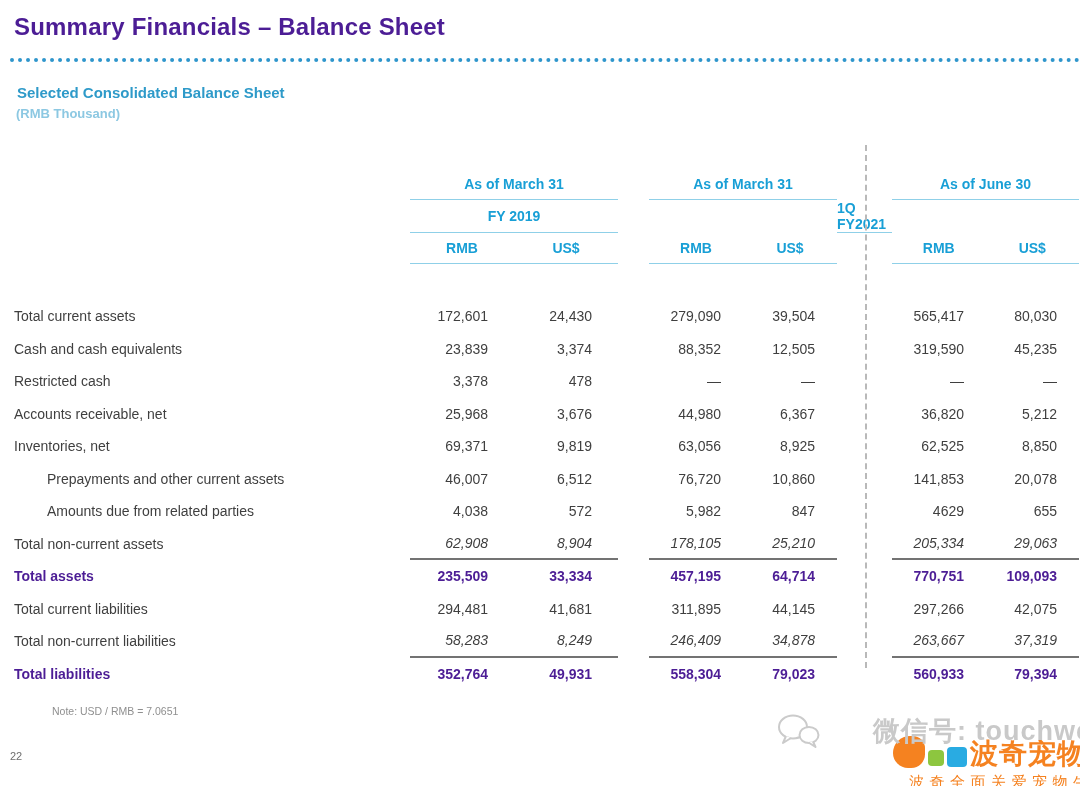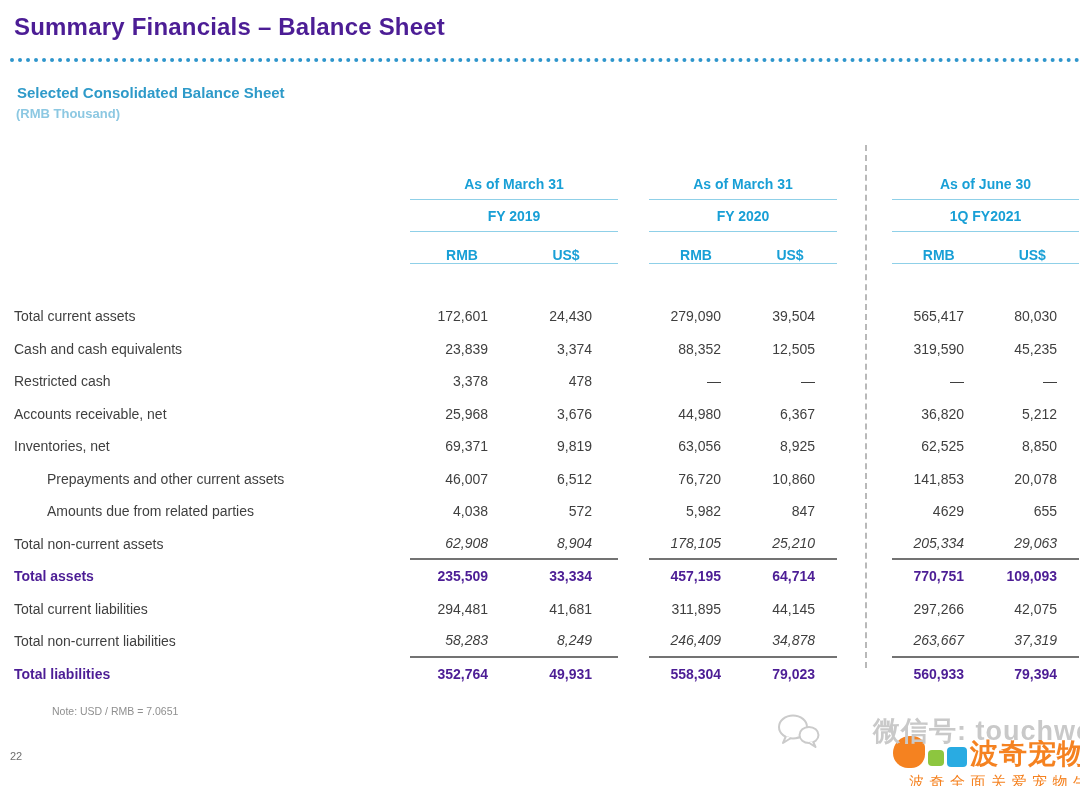--- a/index.html
+++ b/index.html
@@ -10,21 +10,21 @@
   .title { position:absolute; left:14px; top:13px; font-size:24px; font-weight:bold; color:#4c1d95; letter-spacing:0.2px; }
   .dotline { position:absolute; left:10px; top:58px; width:1070px; height:0; border-top:4px dotted #2f96cc; }
   .subtitle { position:absolute; left:17px; top:84px; font-size:15px; font-weight:bold; color:#2e9ac9; }
   .unitnote { position:absolute; left:16px; top:106px; font-size:13px; font-weight:bold; color:#8cc8e2; }
 
   .table-area { position:absolute; left:0; top:138px; width:1079px;margin-top:30px; }
   .hrow { display:grid; grid-template-columns:410px 208px 31px 188px 55px 187px; height:32px; }
   .hcell { display:flex; align-items:center; justify-content:center; border-bottom:1px solid #8fd0e8;
            color:#189fd6; font-weight:bold; font-size:14px; }
   .hcell.blank { border-bottom:none; }
-  .hcell.cur { padding:0;align-items:flex-end; }
+  .hcell.cur { padding:0; }
   .hcell.cur span { flex:1; text-align:center; }
 
   .spacer { height:36px; }
 
   .trow { display:grid; grid-template-columns:410px 104px 104px 31px 94px 94px 55px 94px 93px; height:32.5px; }
   .c { display:flex; align-items:center; font-size:14px; color:#3f3f3f; }
   .label { padding-left:14px; }
   .ind1 .label { }
   .ind2 .label { padding-left:47px; }
   .num { justify-content:flex-end; }
@@ -68,21 +68,20 @@
       <div class="hcell blank"></div>
       <div class="hcell">As of March 31</div>
       <div class="hcell blank"></div>
       <div class="hcell">As of June 30</div>
     </div>
 
     <div class="hrow">
       <div class="hcell blank"></div>
       <div class="hcell">FY 2019</div>
       <div class="hcell blank"></div>
-      <div class="hcell">FY 2020</div>
       <div class="hcell blank"></div>
       <div class="hcell">1Q FY2021</div>
     </div>
 
     <div class="hrow">
       <div class="hcell blank"></div>
       <div class="hcell cur">
         <span>RMB</span>
         <span>US$</span>
       </div>

